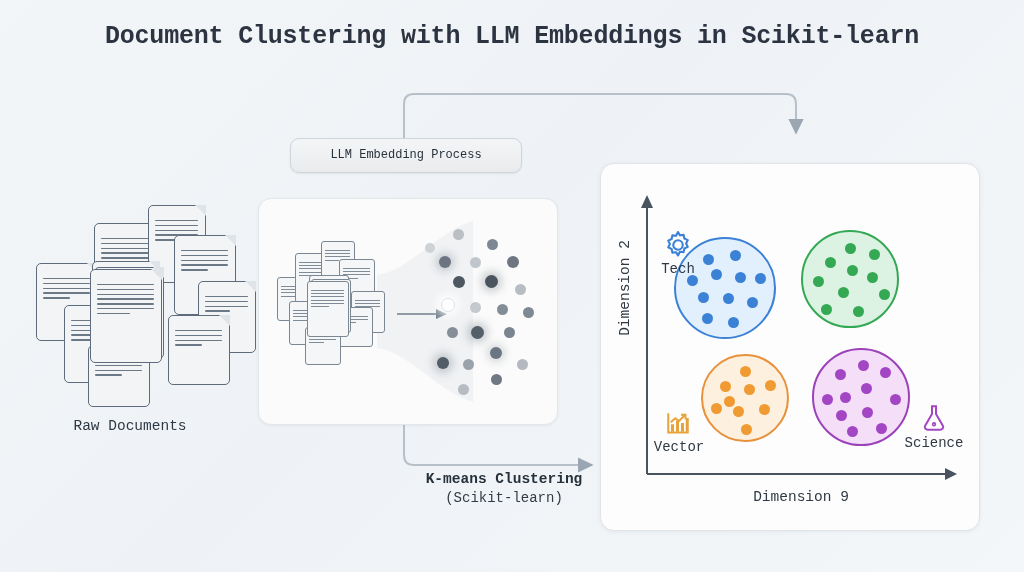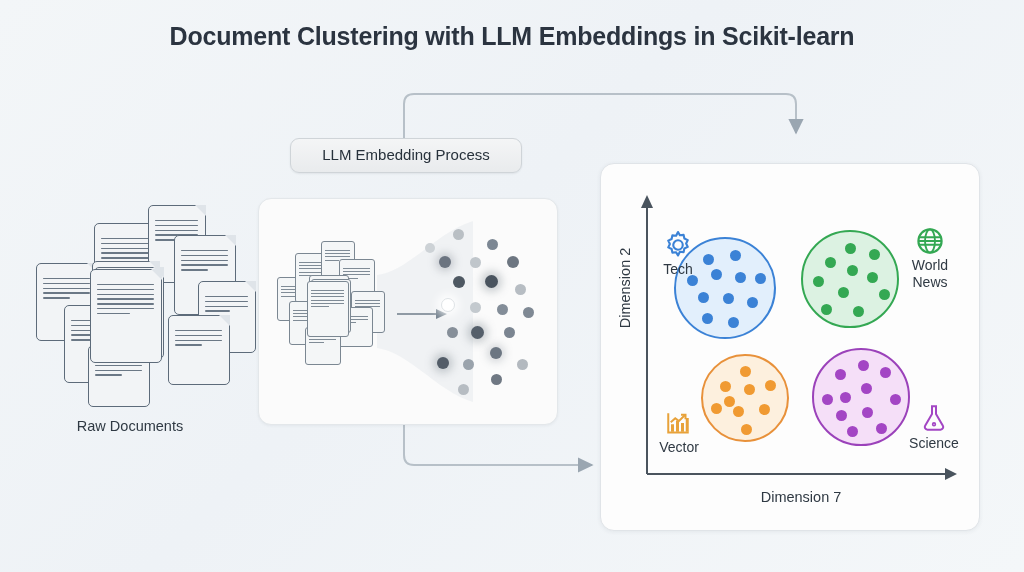--- a/index.html
+++ b/index.html
@@ -4,21 +4,21 @@
 <style>
   html,body{margin:0;padding:0;}
   body{
     width:1024px;height:572px;
     background:linear-gradient(135deg,#f3f6f8 0%,#eef2f6 45%,#f4f7f9 100%);
     font-family:"Liberation Sans","DejaVu Sans",sans-serif;
     color:#2d3640;
     overflow:hidden;
     position:relative;
   }
-  #stage{position:absolute;inset:0;}
+  #stage{position:absolute;inset:0;font-family:Liberation Mono, monospace;}
 
   
   .title{
     position:absolute;left:0;top:22px;width:1024px;
     text-align:center;
     font-size:25px;font-weight:bold;letter-spacing:-0.2px;
     color:#2b3440;
   }
 
   
@@ -62,21 +62,21 @@
     box-shadow:0 1px 3px rgba(40,55,70,.06);
   }
   .embed-label{
     position:absolute;left:290px;top:138px;width:232px;
     background:linear-gradient(180deg,#f4f5f6 0%,#e9ebed 100%);
     border:1px solid #cfd4d8;border-radius:9px;
     padding:7px 6px 8px;
     text-align:center;box-sizing:border-box;
     box-shadow:0 1px 2px rgba(40,55,70,.08);
   }
-  .embed-label .l1{font-size:15px;color:#27313b;line-height:18px;}
+  .embed-label .l1{font-size:12px;color:#27313b;line-height:18px;}
   .embed-label .l2{font-size:13.5px;color:#3a444e;line-height:18px;}
 
   .mini-docs{position:absolute;left:18px;top:40px;width:120px;height:145px;}
   .mini-doc{
     position:absolute;background:#f4f6f7;border:1.1px solid #7b8792;border-radius:3px;box-sizing:border-box;
   }
   .mini-doc .mlines{position:absolute;left:3px;right:4px;top:8px;}
   .mini-doc .mlines i{display:block;height:1px;background:#7f8b96;margin-bottom:2.2px;}
   .mini-doc .mlines i.short{width:55%;}
 
@@ -393,33 +393,37 @@
       <span class="vec-dot" style="left:231px;top:148px;width:12px;height:12px;background:#6c7682;box-shadow:0 0 8px 3px rgba(120,130,140,.3);"></span>
       <span class="vec-dot" style="left:178px;top:158px;width:12px;height:12px;background:#535d68;box-shadow:0 0 9px 4px rgba(110,120,130,.35);"></span>
       <span class="vec-dot" style="left:204px;top:160px;width:11px;height:11px;background:#9aa3ac;"></span>
       <span class="vec-dot" style="left:258px;top:160px;width:11px;height:11px;background:#b3b9bf;"></span>
       <span class="vec-dot" style="left:232px;top:175px;width:11px;height:11px;background:#6f7883;"></span>
       <span class="vec-dot" style="left:199px;top:185px;width:11px;height:11px;background:#b6bcc2;"></span>
       <span class="vec-dot" style="left:166px;top:44px; width:10px;height:10px;background:#cdd2d6;"></span>
     </div>
   </div>
 
+  <div class="kmeans">
+    <div class="k1">K-means Clustering</div>
+    <div class="k2">(Scikit-learn)</div>
+  </div>
 
 
   <div class="vspace">
 
     <svg width="378" height="366" viewBox="0 0 378 366" style="position:absolute;left:0;top:0;">
       <path d="M46,310 L352,310" stroke="#4a545e" stroke-width="2" fill="none"></path>
       <path d="M344,304 L356,310 L344,316 z" fill="#4a545e"></path>
       <path d="M46,310 L46,36" stroke="#4a545e" stroke-width="2" fill="none"></path>
       <path d="M40,44 L46,31 L52,44 z" fill="#4a545e"></path>
     </svg>
 
     <div class="axis-y-label">Dimension 2</div>
-    <div class="axis-x-label">Dimension 7</div>
+    <div class="axis-x-label">Dimension 9</div>
 
     <div class="cluster" style="left:73px;top:73px;width:102px;height:102px;background:#e2effc;border:2.6px solid #3b82d6;">
       <span class="cdot" style="left:27px;top:15px;width:11px;height:11px;background:#3b82d6;"></span>
       <span class="cdot" style="left:54px;top:11px;width:11px;height:11px;background:#3b82d6;"></span>
       <span class="cdot" style="left:11px;top:36px;width:11px;height:11px;background:#3b82d6;"></span>
       <span class="cdot" style="left:35px;top:30px;width:11px;height:11px;background:#3b82d6;"></span>
       <span class="cdot" style="left:59px;top:33px;width:11px;height:11px;background:#3b82d6;"></span>
       <span class="cdot" style="left:79px;top:34px;width:11px;height:11px;background:#3b82d6;"></span>
       <span class="cdot" style="left:22px;top:53px;width:11px;height:11px;background:#3b82d6;"></span>
       <span class="cdot" style="left:47px;top:54px;width:11px;height:11px;background:#3b82d6;"></span>
@@ -440,28 +444,20 @@
       <span class="cdot" style="left:66px;top:17px;width:11px;height:11px;background:#34a853;"></span>
       <span class="cdot" style="left:22px;top:25px;width:11px;height:11px;background:#34a853;"></span>
       <span class="cdot" style="left:44px;top:33px;width:11px;height:11px;background:#34a853;"></span>
       <span class="cdot" style="left:10px;top:44px;width:11px;height:11px;background:#34a853;"></span>
       <span class="cdot" style="left:64px;top:40px;width:11px;height:11px;background:#34a853;"></span>
       <span class="cdot" style="left:35px;top:55px;width:11px;height:11px;background:#34a853;"></span>
       <span class="cdot" style="left:76px;top:57px;width:11px;height:11px;background:#34a853;"></span>
       <span class="cdot" style="left:18px;top:72px;width:11px;height:11px;background:#34a853;"></span>
       <span class="cdot" style="left:50px;top:74px;width:11px;height:11px;background:#34a853;"></span>
     </div>
-    <div class="cl-name" style="left:296px;top:62px;width:66px;">
-      <svg width="30" height="30" viewBox="0 0 24 24" style="display:block;margin:0 auto 1px;">
-        <circle cx="12" cy="12" r="9.3" fill="none" stroke="#34a853" stroke-width="1.7"></circle>
-        <ellipse cx="12" cy="12" rx="4" ry="9.3" fill="none" stroke="#34a853" stroke-width="1.5"></ellipse>
-        <path d="M2.9 9h18.2M2.9 15h18.2M2.7 12h18.6" stroke="#34a853" stroke-width="1.5" fill="none"></path>
-      </svg>
-      <span>World News</span>
-    </div>
 
     <div class="cluster" style="left:100px;top:190px;width:88px;height:88px;background:#fdf0de;border:2.6px solid #e8913a;">
       <span class="cdot" style="left:37px;top:10px;width:11px;height:11px;background:#f09a32;"></span>
       <span class="cdot" style="left:17px;top:25px;width:11px;height:11px;background:#f09a32;"></span>
       <span class="cdot" style="left:41px;top:28px;width:11px;height:11px;background:#f09a32;"></span>
       <span class="cdot" style="left:62px;top:24px;width:11px;height:11px;background:#f09a32;"></span>
       <span class="cdot" style="left:8px;top:47px;width:11px;height:11px;background:#f09a32;"></span>
       <span class="cdot" style="left:30px;top:50px;width:11px;height:11px;background:#f09a32;"></span>
       <span class="cdot" style="left:56px;top:48px;width:11px;height:11px;background:#f09a32;"></span>
       <span class="cdot" style="left:38px;top:68px;width:11px;height:11px;background:#f09a32;"></span>

